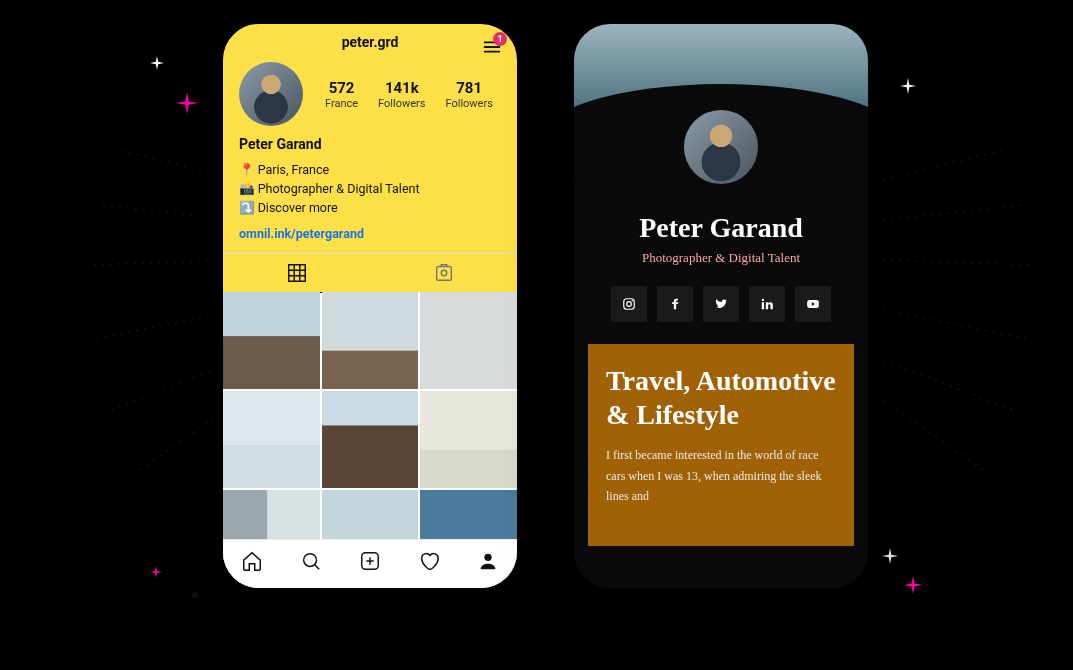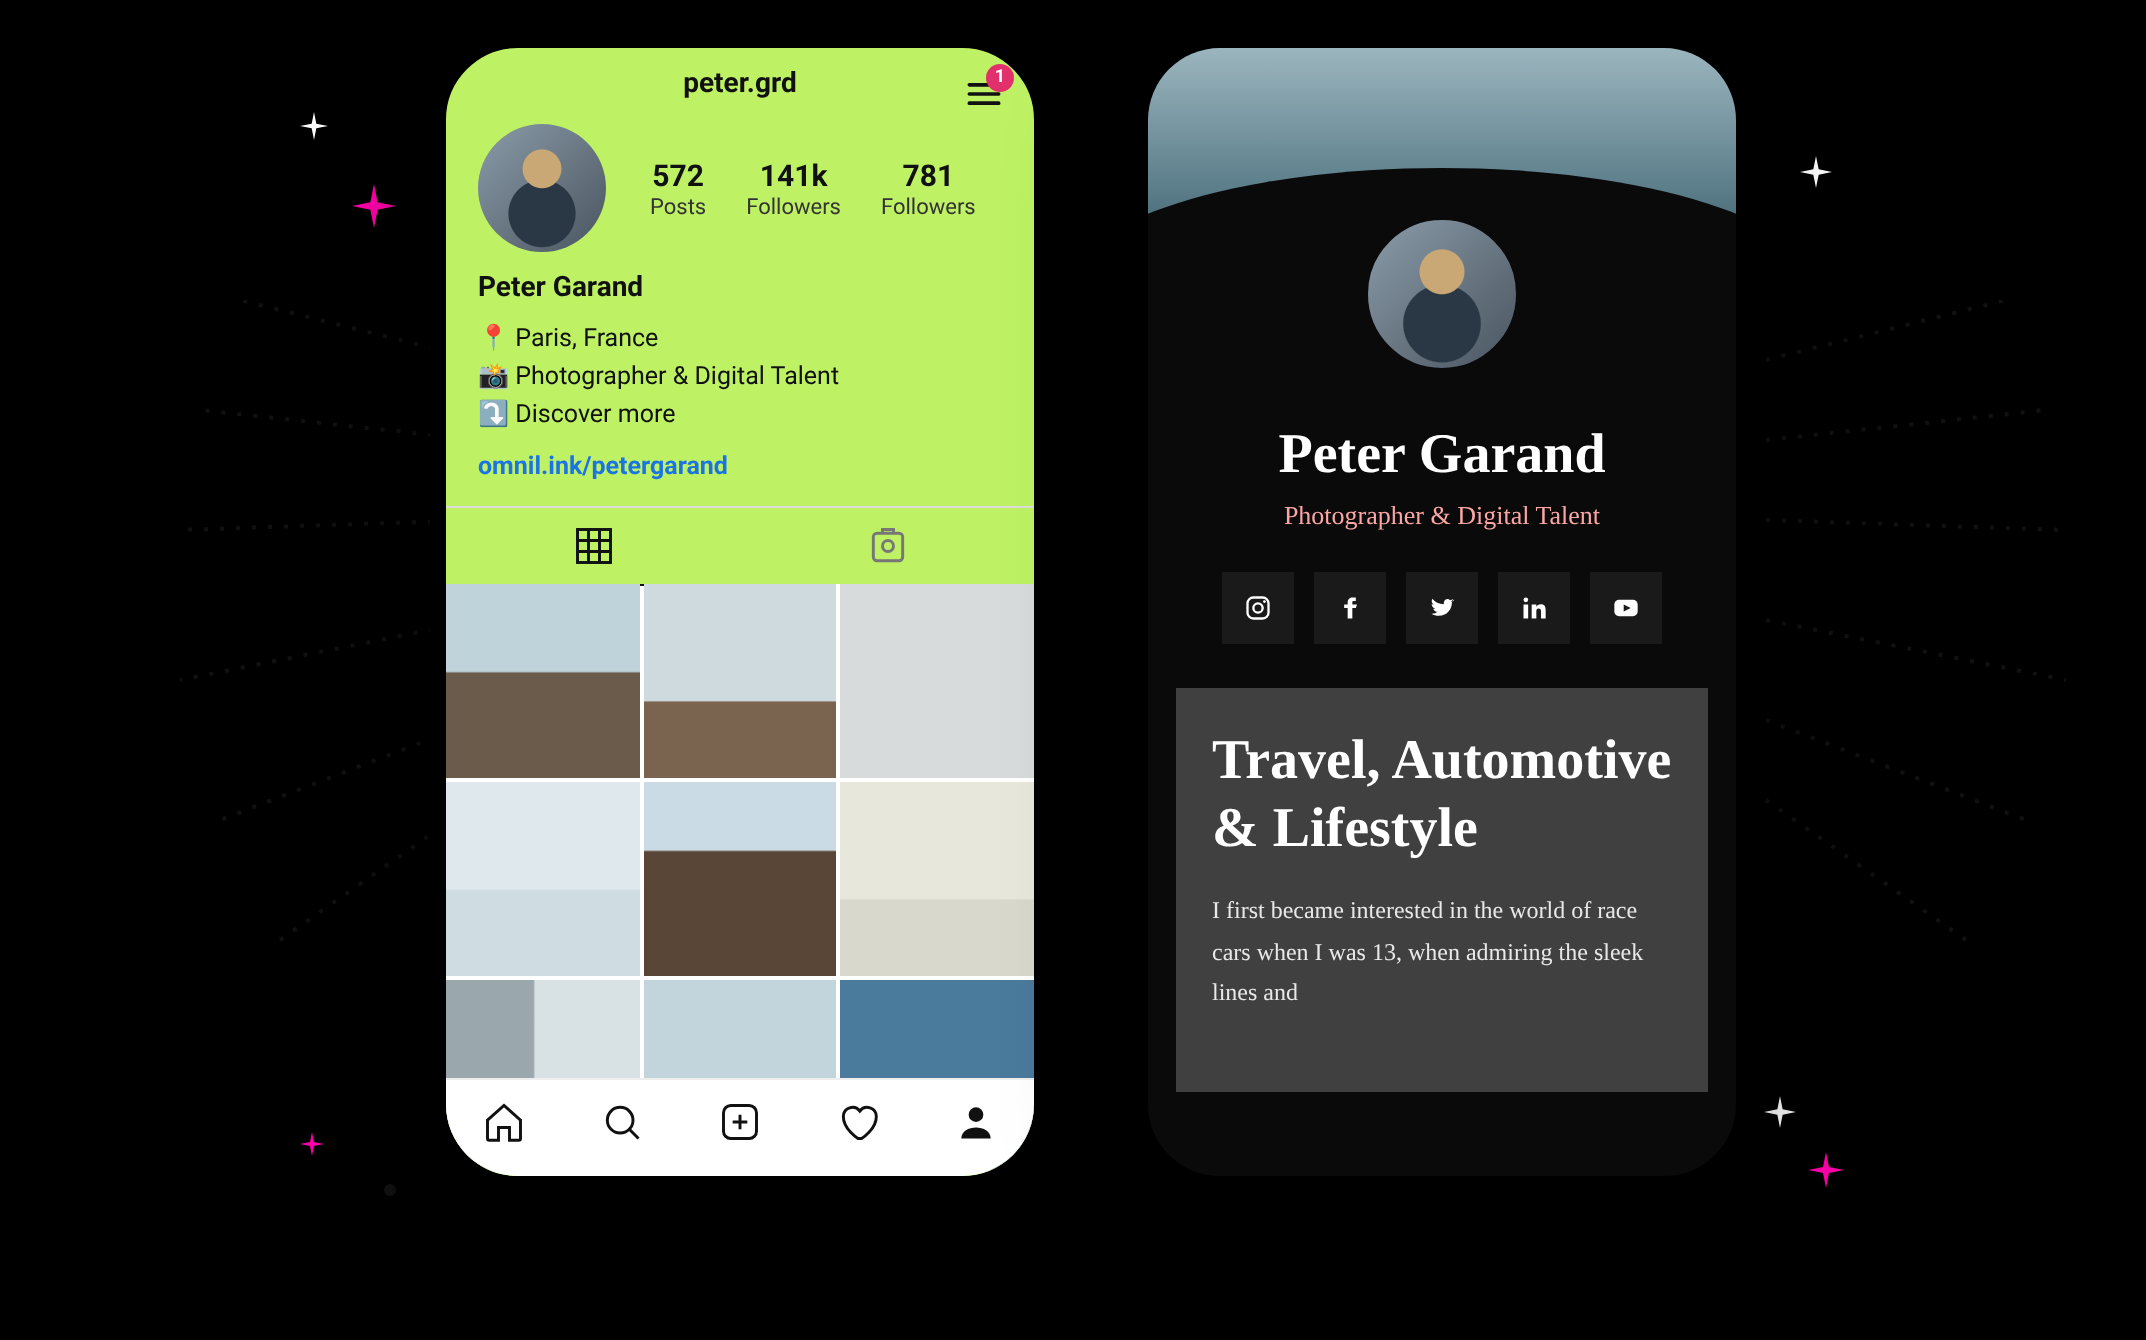--- a/index.html
+++ b/index.html
@@ -9,21 +9,21 @@
 .sparkle{position:absolute;pointer-events:none}
 .sparkle svg{display:block}
 .sparkle-pink path{fill:#f0a}
 .sparkle-white path{fill:#fff}
 
 
 .rays{position:absolute;pointer-events:none}
 .rays line{stroke:#111;stroke-width:2;stroke-dasharray:2 6}
 
 
-.phone{position:absolute;width:310px;height:580px;background:#bef264;border:8px solid #000;border-radius:44px;overflow:hidden;box-shadow:0 20px 60px rgba(0,0,0,.4)}
+.phone{position:absolute;width:310px;height:580px;background:#fde047;border:8px solid #000;border-radius:44px;overflow:hidden;box-shadow:0 20px 60px rgba(0,0,0,.4)}
 .phone-left{left:215px;top:16px}
 .phone-right{left:566px;top:16px;background:#0a0a0a}
 
 
 .ig-header{display:flex;align-items:center;justify-content:space-between;padding:10px 16px 4px}
 .ig-username{font-weight:700;font-size:14px;color:#111;margin:0 auto}
 .ig-menu{position:absolute;right:14px;top:12px}
 .ig-menu svg{width:22px;height:22px}
 .ig-badge{position:absolute;top:-4px;right:-4px;background:#e1306c;color:#fff;font-size:9px;width:14px;height:14px;border-radius:50%;display:flex;align-items:center;justify-content:center;font-weight:700}
 
@@ -66,21 +66,21 @@
 .pr-avatar{position:absolute;left:50%;top:82px;transform:translateX(-50%);width:82px;height:82px;border-radius:50%;border:4px solid #0a0a0a;background:linear-gradient(135deg,#8a9ba8,#4a5560);z-index:2;overflow:hidden}
 .pr-avatar::after{content:"";position:absolute;inset:0;background:radial-gradient(circle at 50% 35%,#c9a876 0 18%,transparent 19%),radial-gradient(circle at 50% 70%,#2a3845 0 30%,transparent 31%)}
 
 .pr-name{text-align:center;margin-top:68px;color:#fff;font-family:Georgia,"Times New Roman",serif;font-weight:700;font-size:28px}
 .pr-sub{text-align:center;color:#fca5a5;font-family:Georgia,serif;font-size:13px;margin-top:6px}
 
 .pr-social{display:flex;justify-content:center;gap:10px;margin-top:20px}
 .pr-social a{width:36px;height:36px;background:#1a1a1a;display:flex;align-items:center;justify-content:center}
 .pr-social svg{width:14px;height:14px;fill:#fff}
 
-.pr-card{margin:22px 14px 0;background:#404040;padding:20px 18px 40px;color:#fff}
+.pr-card{margin:22px 14px 0;background:#a16207;padding:20px 18px 40px;color:#fff}
 .pr-card-title{font-family:Georgia,"Times New Roman",serif;font-weight:700;font-size:28px;line-height:1.2;margin-bottom:14px}
 .pr-card-body{font-family:Georgia,serif;font-size:12px;line-height:1.7;color:#e8e8e8}
 
 .dot{position:absolute;width:6px;height:6px;background:#111;border-radius:50%}
 </style>
 </head>
 <body>
 
 <svg class="rays" style="left:60px;top:150px" width="220" height="350">
   <line x1="180" y1="30" x2="60" y2="0"></line>
@@ -142,21 +142,21 @@
         </svg>
       <span class="ig-badge">1</span>
     </div>
   </div>
 
   <div class="ig-stats">
     <div class="avatar"></div>
     <div class="stats">
       <div>
         <div class="stat-num">572</div>
-        <div class="stat-lbl">Posts</div>
+        <div class="stat-lbl">France</div>
       </div>
       <div>
         <div class="stat-num">141k</div>
         <div class="stat-lbl">Followers</div>
       </div>
       <div>
         <div class="stat-num">781</div>
         <div class="stat-lbl">Followers</div>
       </div>
     </div>

